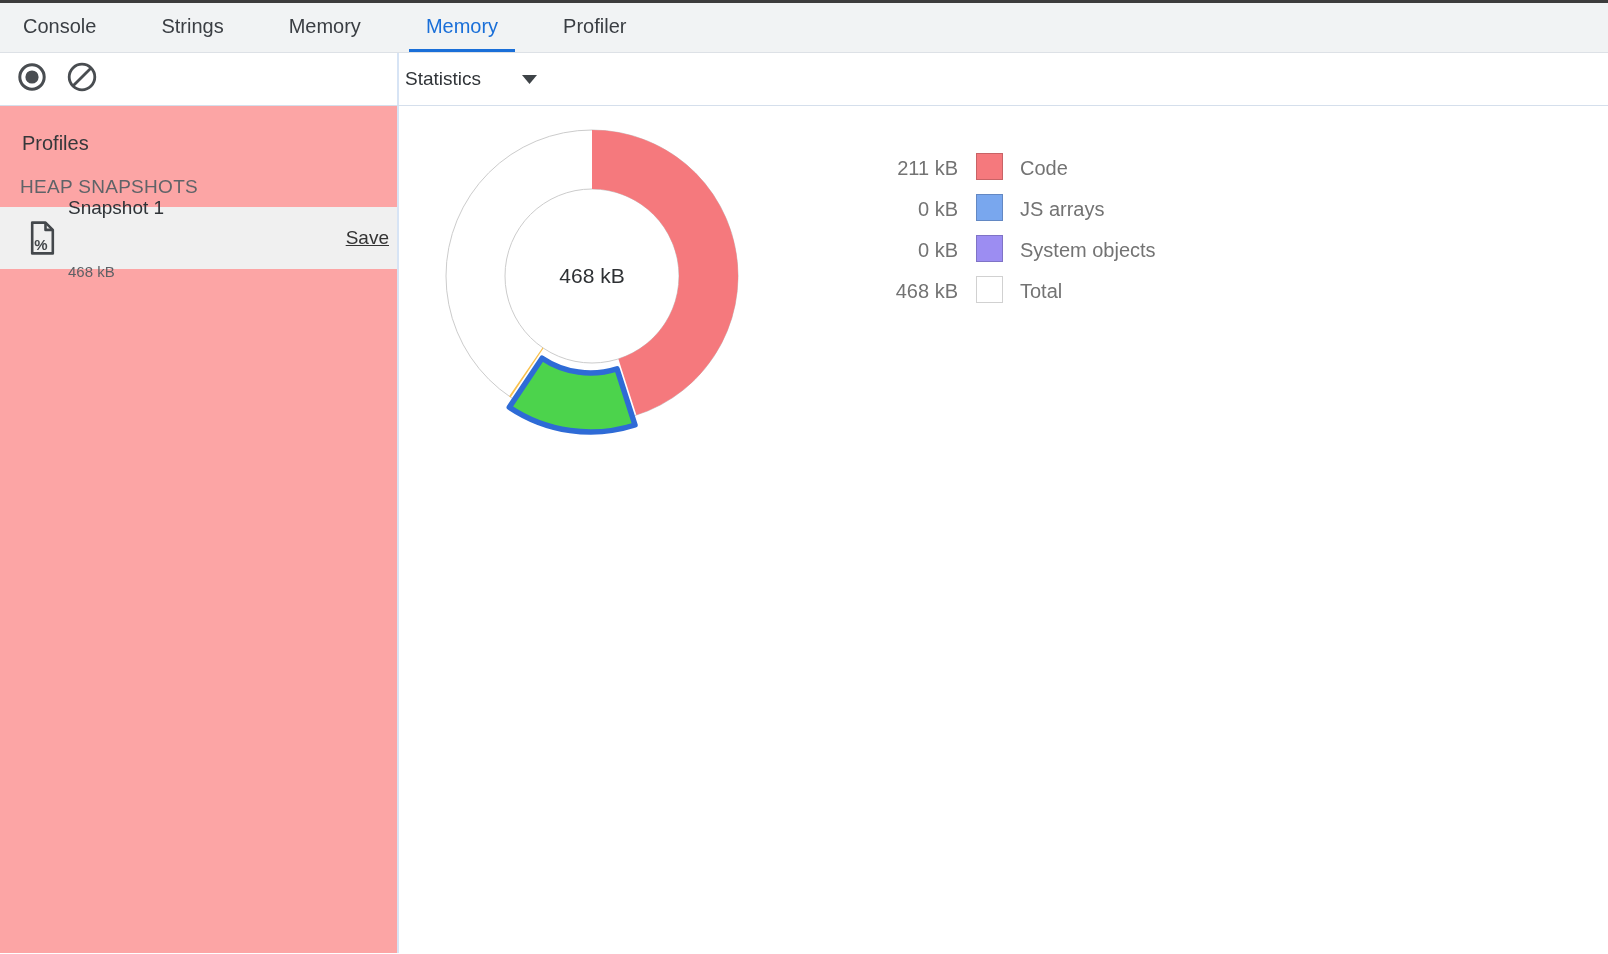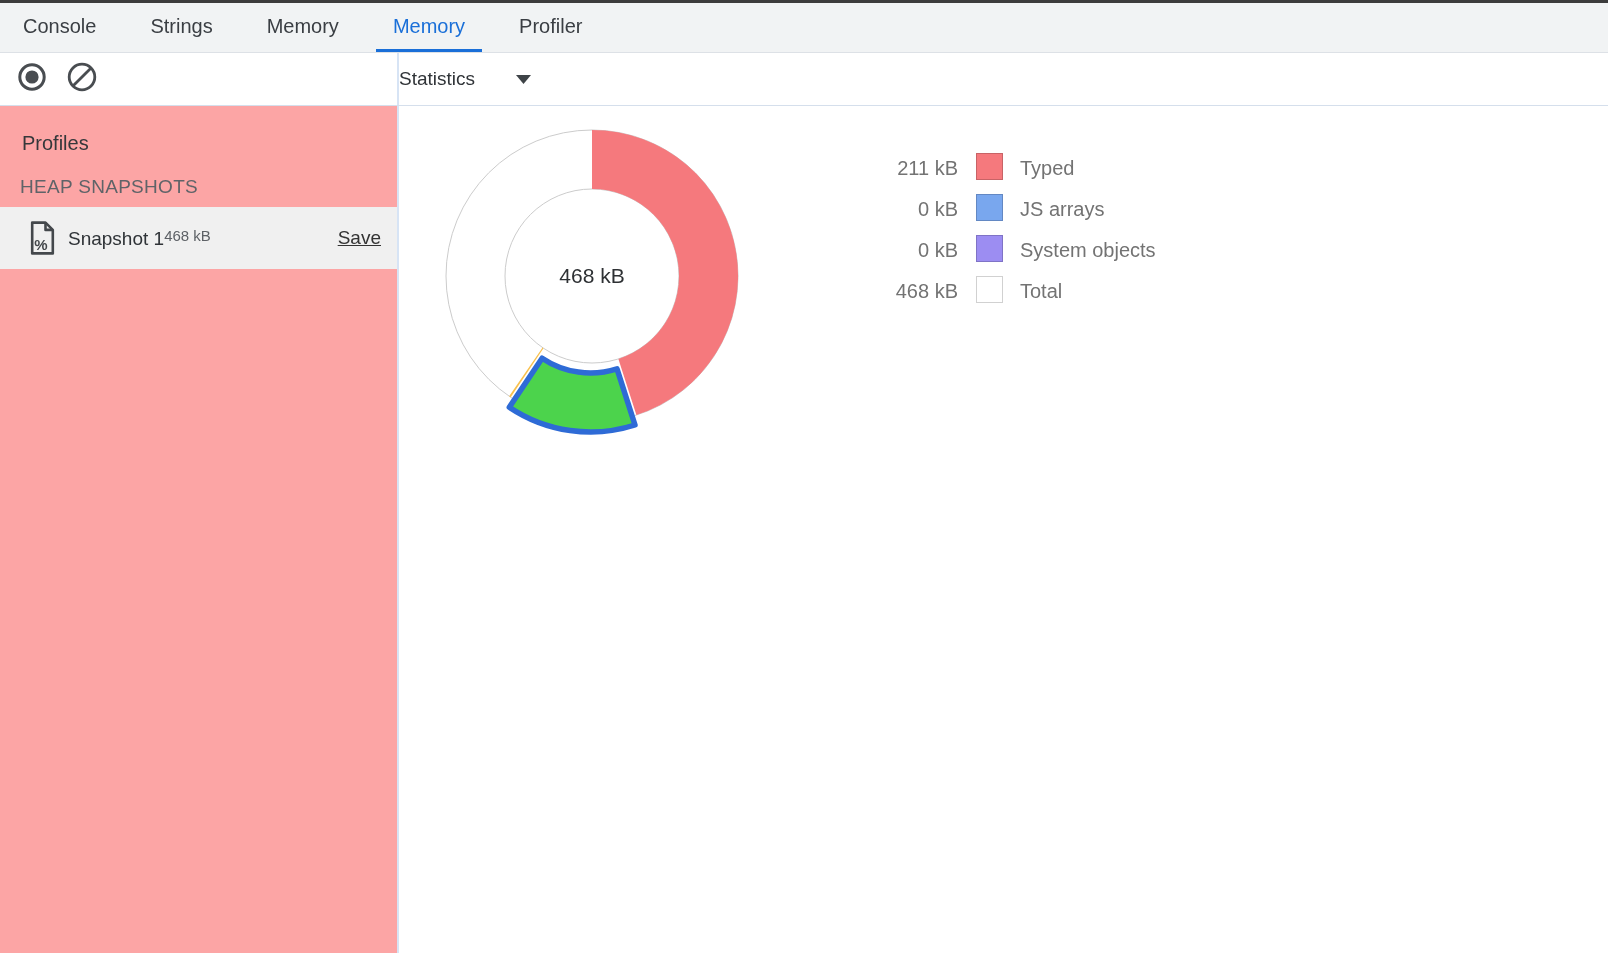--- a/index.html
+++ b/index.html
@@ -2,45 +2,45 @@
 <html><head>
 <meta charset="utf-8">
 <style>
   * { margin:0; padding:0; box-sizing:border-box; }
   html,body { width:1608px; height:954px; overflow:hidden; background:#fff;
     font-family:"Liberation Sans","DejaVu Sans",sans-serif; }
 
   .top-strip { height:3px; background:#3c3c3c; }
 
   .tabbar { height:50px; background:#f1f3f4; border-bottom:1px solid #dde1e6;
-    display:flex; align-items:stretch; padding-left:6px; gap:20px; }
+    display:flex; align-items:stretch; padding-left:6px; gap:31px; }
   .tab { display:flex; align-items:center; padding:0 17px; font-size:20px;
     color:#3a3e43; border-bottom:3px solid transparent; cursor:default; }
   .tab.active { color:#1a6fd8; border-bottom-color:#1a6fd8; }
 
   .toolbar { height:53px; display:flex; background:#fff; border-bottom:1px solid #d5dfec; }
   .toolbar-left { width:399px; border-right:2px solid #d7e4f5; display:flex;
     align-items:center; padding-left:16px; gap:18px; }
   .icon-btn { width:32px; height:32px; display:flex; align-items:center; justify-content:center; }
-  .toolbar-right { flex:1; display:flex; align-items:center; padding-left:0; }
+  .toolbar-right { flex:1; display:flex; align-items:center; padding-left:6px; }
   .stats-label { font-size:19px; color:#303438; }
   .dd-arrow { margin-left:40px; display:flex; align-items:center; }
 
   .content { display:flex; height:847px; }
   .sidebar { width:399px; border-right:2px solid #d7e4f5; background:#fca5a5; }
   .profiles-title { margin-top:26px; padding-left:22px; font-size:20px; color:#35383b; }
   .heap-title { margin-top:21px; padding-left:20px; font-size:19px; color:#5f6368;
     letter-spacing:.3px; }
   .snapshot-row { margin-top:9px; height:62px; background:#f0f0f0; display:flex;
     align-items:center; }
   .snapshot-icon { margin-left:29px; flex:0 0 auto; display:flex; }
-  .snapshot-texts { margin-left:12px; display:flex; flex-direction:row; }
+  .snapshot-texts { margin-left:12px; display:flex; flex-direction:column;gap:44px; }
   .snapshot-name { font-size:19px; color:#2f3337; line-height:23px; }
   .snapshot-size { font-size:15px; color:#5d6166; line-height:18px; }
-  .save-link { margin-left:auto; margin-right:16px; font-size:19px; color:#333;
+  .save-link { margin-left:auto; margin-right:8px; font-size:19px; color:#333;
     text-decoration:underline; cursor:pointer; }
 
   .main { position:relative; flex:1; background:#fff; }
   .donut-wrap { position:absolute; left:28px; top:5px; width:330px; height:330px; }
   .center-label { position:absolute; left:193px; top:170px; transform:translate(-50%,-50%);
     font-size:21px; color:#2e3134; white-space:nowrap; }
 
   .legend { position:absolute; left:439px; top:33px; }
   .legend-row { display:flex; align-items:flex-end; height:41px; font-size:20px; color:#737373; }
   .legend-row.selected .legend-value, .legend-row.selected .legend-label { font-weight:bold; }
@@ -121,21 +121,21 @@
           <path d="M 208.0 314.0 A 146 146 0 0 1 82.3 296.2 L 115.1 247.2 A 87 87 0 0 0 190.0 257.8 Z" fill="#4cd34c" stroke="#2e6bd6" stroke-width="5.5" stroke-linejoin="round"></path>
           <path d="M 83.7 286.3 A 146 146 0 0 1 82.1 285.2 L 115.6 236.6 A 87 87 0 0 0 116.5 237.3 Z" fill="#f9c14e"></path>
         </svg>
     </div>
     <div class="center-label">468 kB</div>
 
     <div class="legend">
       <div class="legend-row">
         <span class="legend-value">211 kB</span>
         <span class="legend-swatch" style="background: rgb(245, 121, 125);"></span>
-        <span class="legend-label">Typed</span>
+        <span class="legend-label">Code</span>
       </div>
       <div class="legend-row">
         <span class="legend-value">0 kB</span>
         <span class="legend-swatch" style="background: rgb(121, 167, 238);"></span>
         <span class="legend-label">JS arrays</span>
       </div>
       <div class="legend-row">
         <span class="legend-value">0 kB</span>
         <span class="legend-swatch" style="background: rgb(156, 141, 242);"></span>
         <span class="legend-label">System objects</span>

